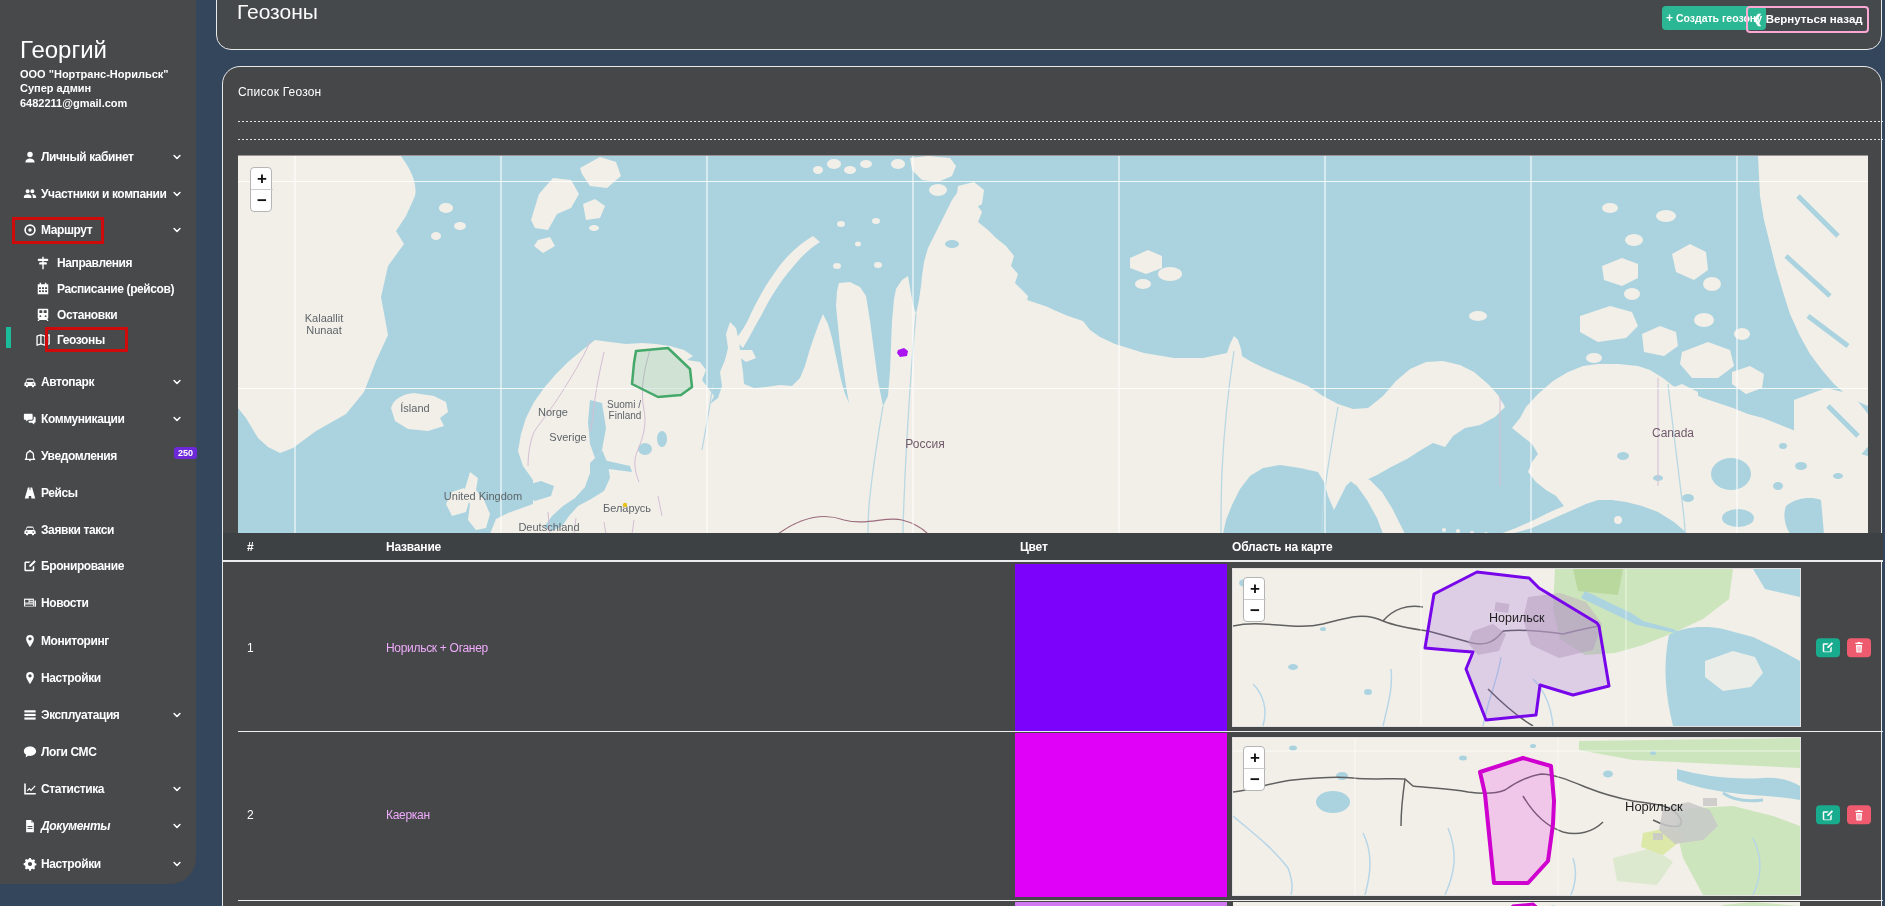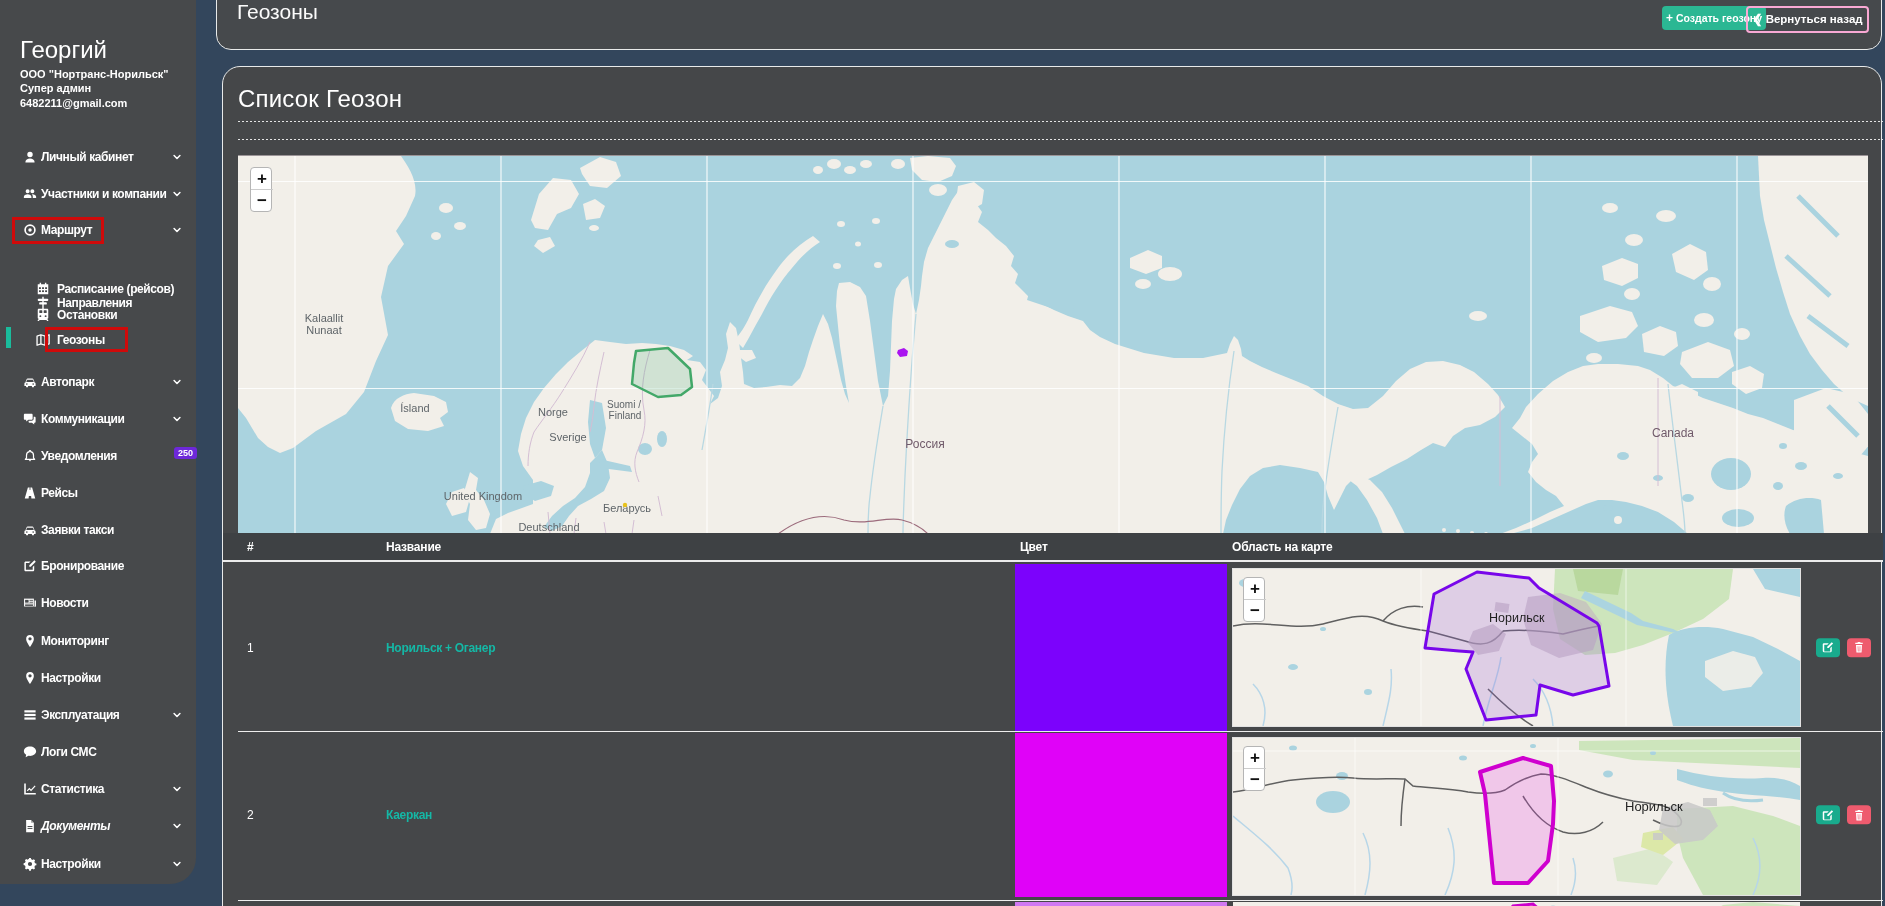--- a/index.html
+++ b/index.html
@@ -14,34 +14,34 @@
   .sub .ic { left:36px; }
   .sub .tx { left:57px; }
   .redbox { position:absolute; border:3px solid #cf0a0a; }
   .tealbar { position:absolute; left:6px; top:327px; width:5px; height:21px; background:#1abc9c; }
   .badge { position:absolute; left:174px; top:447px; width:23px; height:12px; background:#6d28d9; border-radius:3px; color:#fff; font-size:9px; font-weight:700; text-align:center; line-height:12px; }
   .hdrcard { position:absolute; left:216px; top:-16px; width:1666px; height:66px; background:#46494c; border:1.5px solid #e8eaea; border-radius:15px; }
   .hdrtitle { position:absolute; left:20px; top:15px; font-size:21px; color:#fbfbfb; font-weight:400; }
   .btn-green { position:absolute; left:1422px; top:21px; width:104px; height:24px; background:#2bb793; border-radius:4px; color:#fff; font-size:10.5px; font-weight:700; text-align:center; line-height:24px; white-space:nowrap;margin-left:23px; }
   .btn-back { position:absolute; left:1529px; top:21px; width:123px; height:27px; background:transparent; border:2px solid #f9a8d4; border-radius:4px; color:#fff; font-size:11.5px; font-weight:700; text-align:center; line-height:23px; white-space:nowrap; }
   .listcard { position:absolute; left:222px; top:66px; width:1660px; height:850px; background:#454749; border:1.5px solid #e8eaea; border-radius:18px 18px 0 0; }
-  .listtitle { position:absolute; left:15px; top:18px; font-size:24px; color:#fff; font-weight:400; letter-spacing:0.2px; }
+  .listtitle { position:absolute; left:15px; top:18px; font-size:12px; color:#fff; font-weight:400; letter-spacing:0.2px; }
   .dash1 { position:absolute; left:15px; top:54px; width:1645px; height:1px; background:repeating-linear-gradient(90deg, rgba(255,255,255,.85) 0 2px, transparent 2px 4px); }
   .dash2 { position:absolute; left:15px; top:72px; width:1645px; height:1px; background:repeating-linear-gradient(90deg, rgba(255,255,255,.85) 0 2px, transparent 2px 4px); }
   .bigmap { position:absolute; left:15px; top:88px; width:1630px; height:378px; background:#aad3df; overflow:hidden; border-top:1px solid rgba(140,85,80,0.5); }
   .thead { position:absolute; left:0px; top:466px; width:1660px; height:29px; background:#3e4144; border-bottom:2px solid #ececec; color:#fff; font-size:12px; font-weight:700; letter-spacing:-0.2px; }
   .thead span { position:absolute; top:7px; }
   .row1 { position:absolute; left:0; top:497px; width:1660px; height:167px; }
   .row2 { position:absolute; left:0; top:666px; width:1660px; height:164px; }
   .rsep1 { position:absolute; left:15px; top:664px; width:1645px; border-top:1.5px solid #eeeeee; }
   .rsep2 { position:absolute; left:15px; top:833px; width:1645px; border-top:1.5px solid #eeeeee; }
   .row3c { position:absolute; left:792px; top:835px; width:212px; height:15px; background:#d078f2; }
   .row3m { position:absolute; left:1010px; top:835px; width:567px; height:15px; background:#f2efe9; }
   .cnum { position:absolute; left:24px; top:50%; transform:translateY(-50%); color:#fff; font-size:12px; }
-  .cname { position:absolute; left:163px; top:50%; transform:translateY(-50%); color:#14b8a6; font-size:12px; font-weight:700; letter-spacing:-0.3px; }
+  .cname { position:absolute; left:163px; top:50%; transform:translateY(-50%); color:#f0abfc; font-size:12px; font-weight:400; letter-spacing:-0.3px; }
   .cblock { position:absolute; left:792px; top:0; width:212px; height:100%; }
   .mini { position:absolute; left:1010px; top:5px; width:567px; height:157px; background:#f2efe9; overflow:hidden; outline:1px solid #e2e2e2; }
   .btns { position:absolute; left:1593px; top:50%; transform:translateY(-50%); }
   .bt { display:inline-block; width:24px; height:19px; border-radius:4px; vertical-align:middle; position:relative; }
   .bt svg { position:absolute; left:50%; top:50%; transform:translate(-50%,-50%); }
   .bt-e { background:#19ab8d; margin-right:3px; }
   .bt-d { background:#ee5b6e; }
   .zctl { position:absolute; left:12px; top:9px; width:22px; height:45px; background:#fff; border-radius:4px; border:1px solid #b5b5b5; }
   .zctl .zp, .zctl .zm { position:absolute; left:0; width:22px; height:22px; text-align:center; font-size:17px; font-weight:700; color:#111; line-height:21px; }
   .zp { top:0; border-bottom:1px solid #ccc; }
@@ -180,21 +180,21 @@
     </div>
   <div class="mi" style="top:217px;">
       <svg class="ic" viewBox="0 0 16 16">
         <use href="#i-dot"></use>
       </svg>
       <span class="tx">Маршрут</span>
       <svg class="ch" viewBox="0 0 12 12">
         <use href="#i-chev"></use>
       </svg>
     </div>
-  <div class="mi sub" style="top:250px;margin-top:40px;">
+  <div class="mi sub" style="top:250px;">
       <svg class="ic" viewBox="0 0 16 16">
         <use href="#i-sign"></use>
       </svg>
       <span class="tx">Направления</span>
     </div>
   <div class="mi sub" style="top:276px;">
       <svg class="ic" viewBox="0 0 16 16">
         <use href="#i-cal"></use>
       </svg>
       <span class="tx">Расписание (рейсов)</span>

